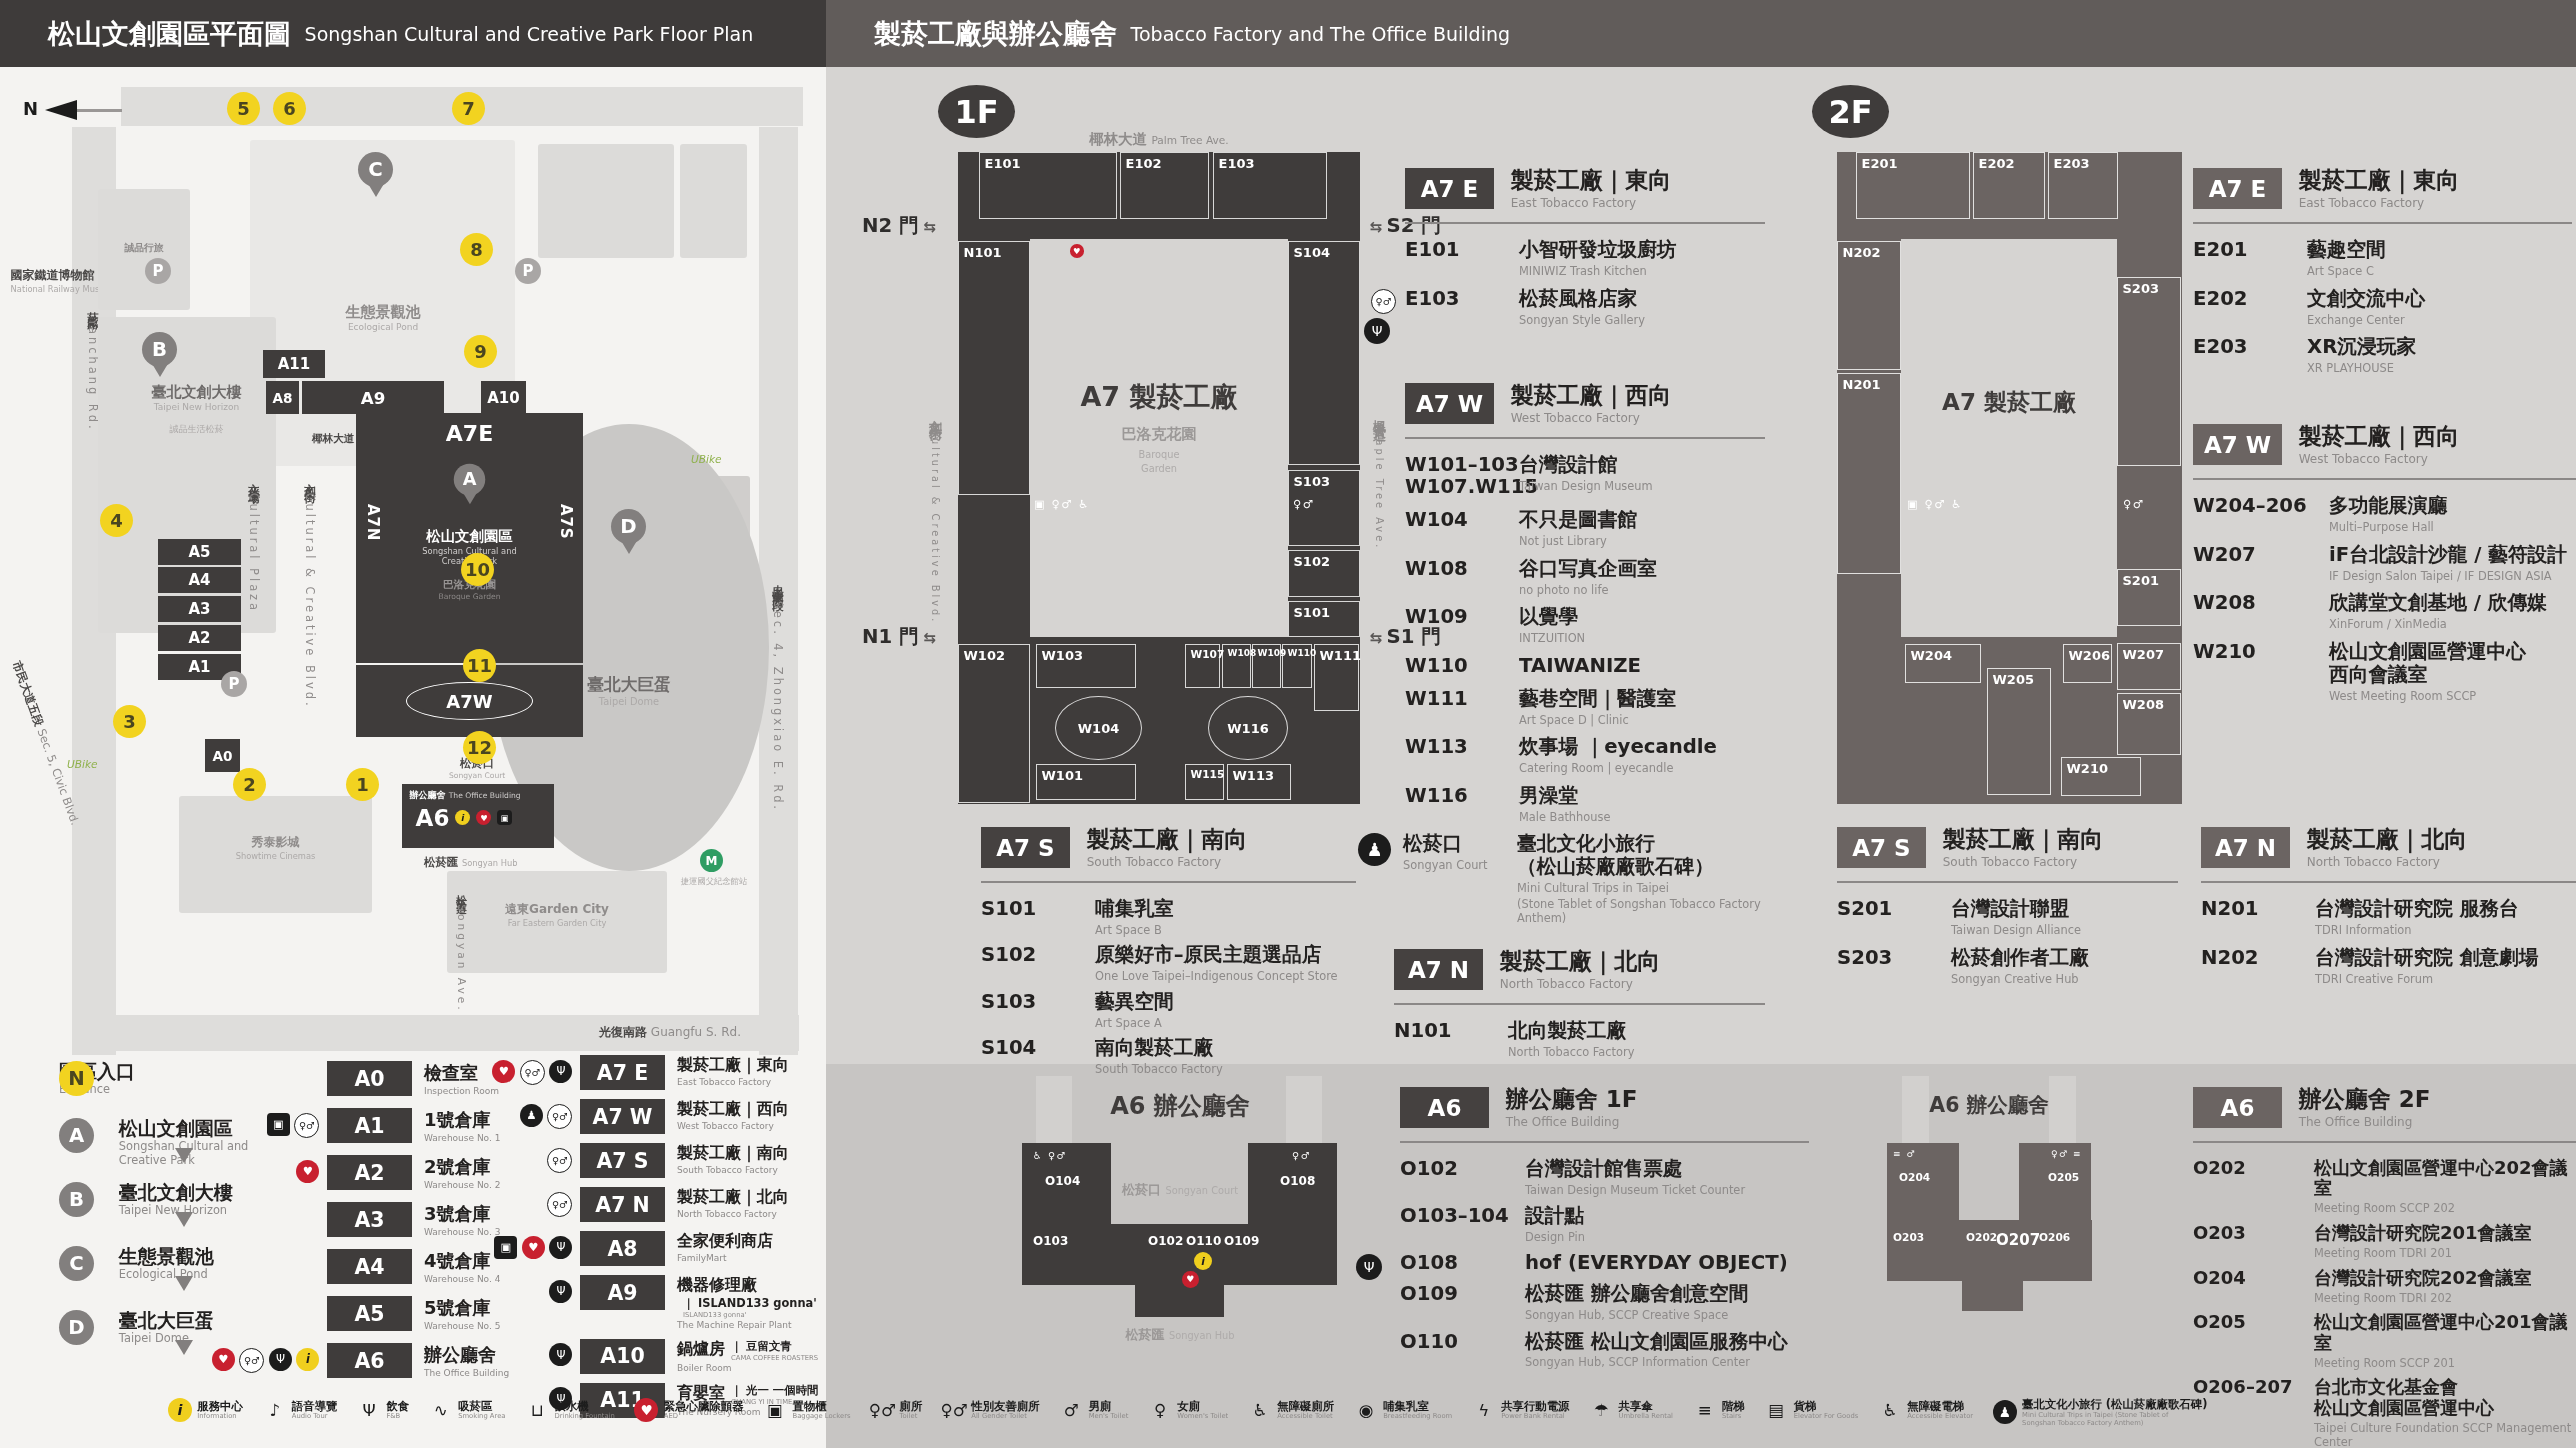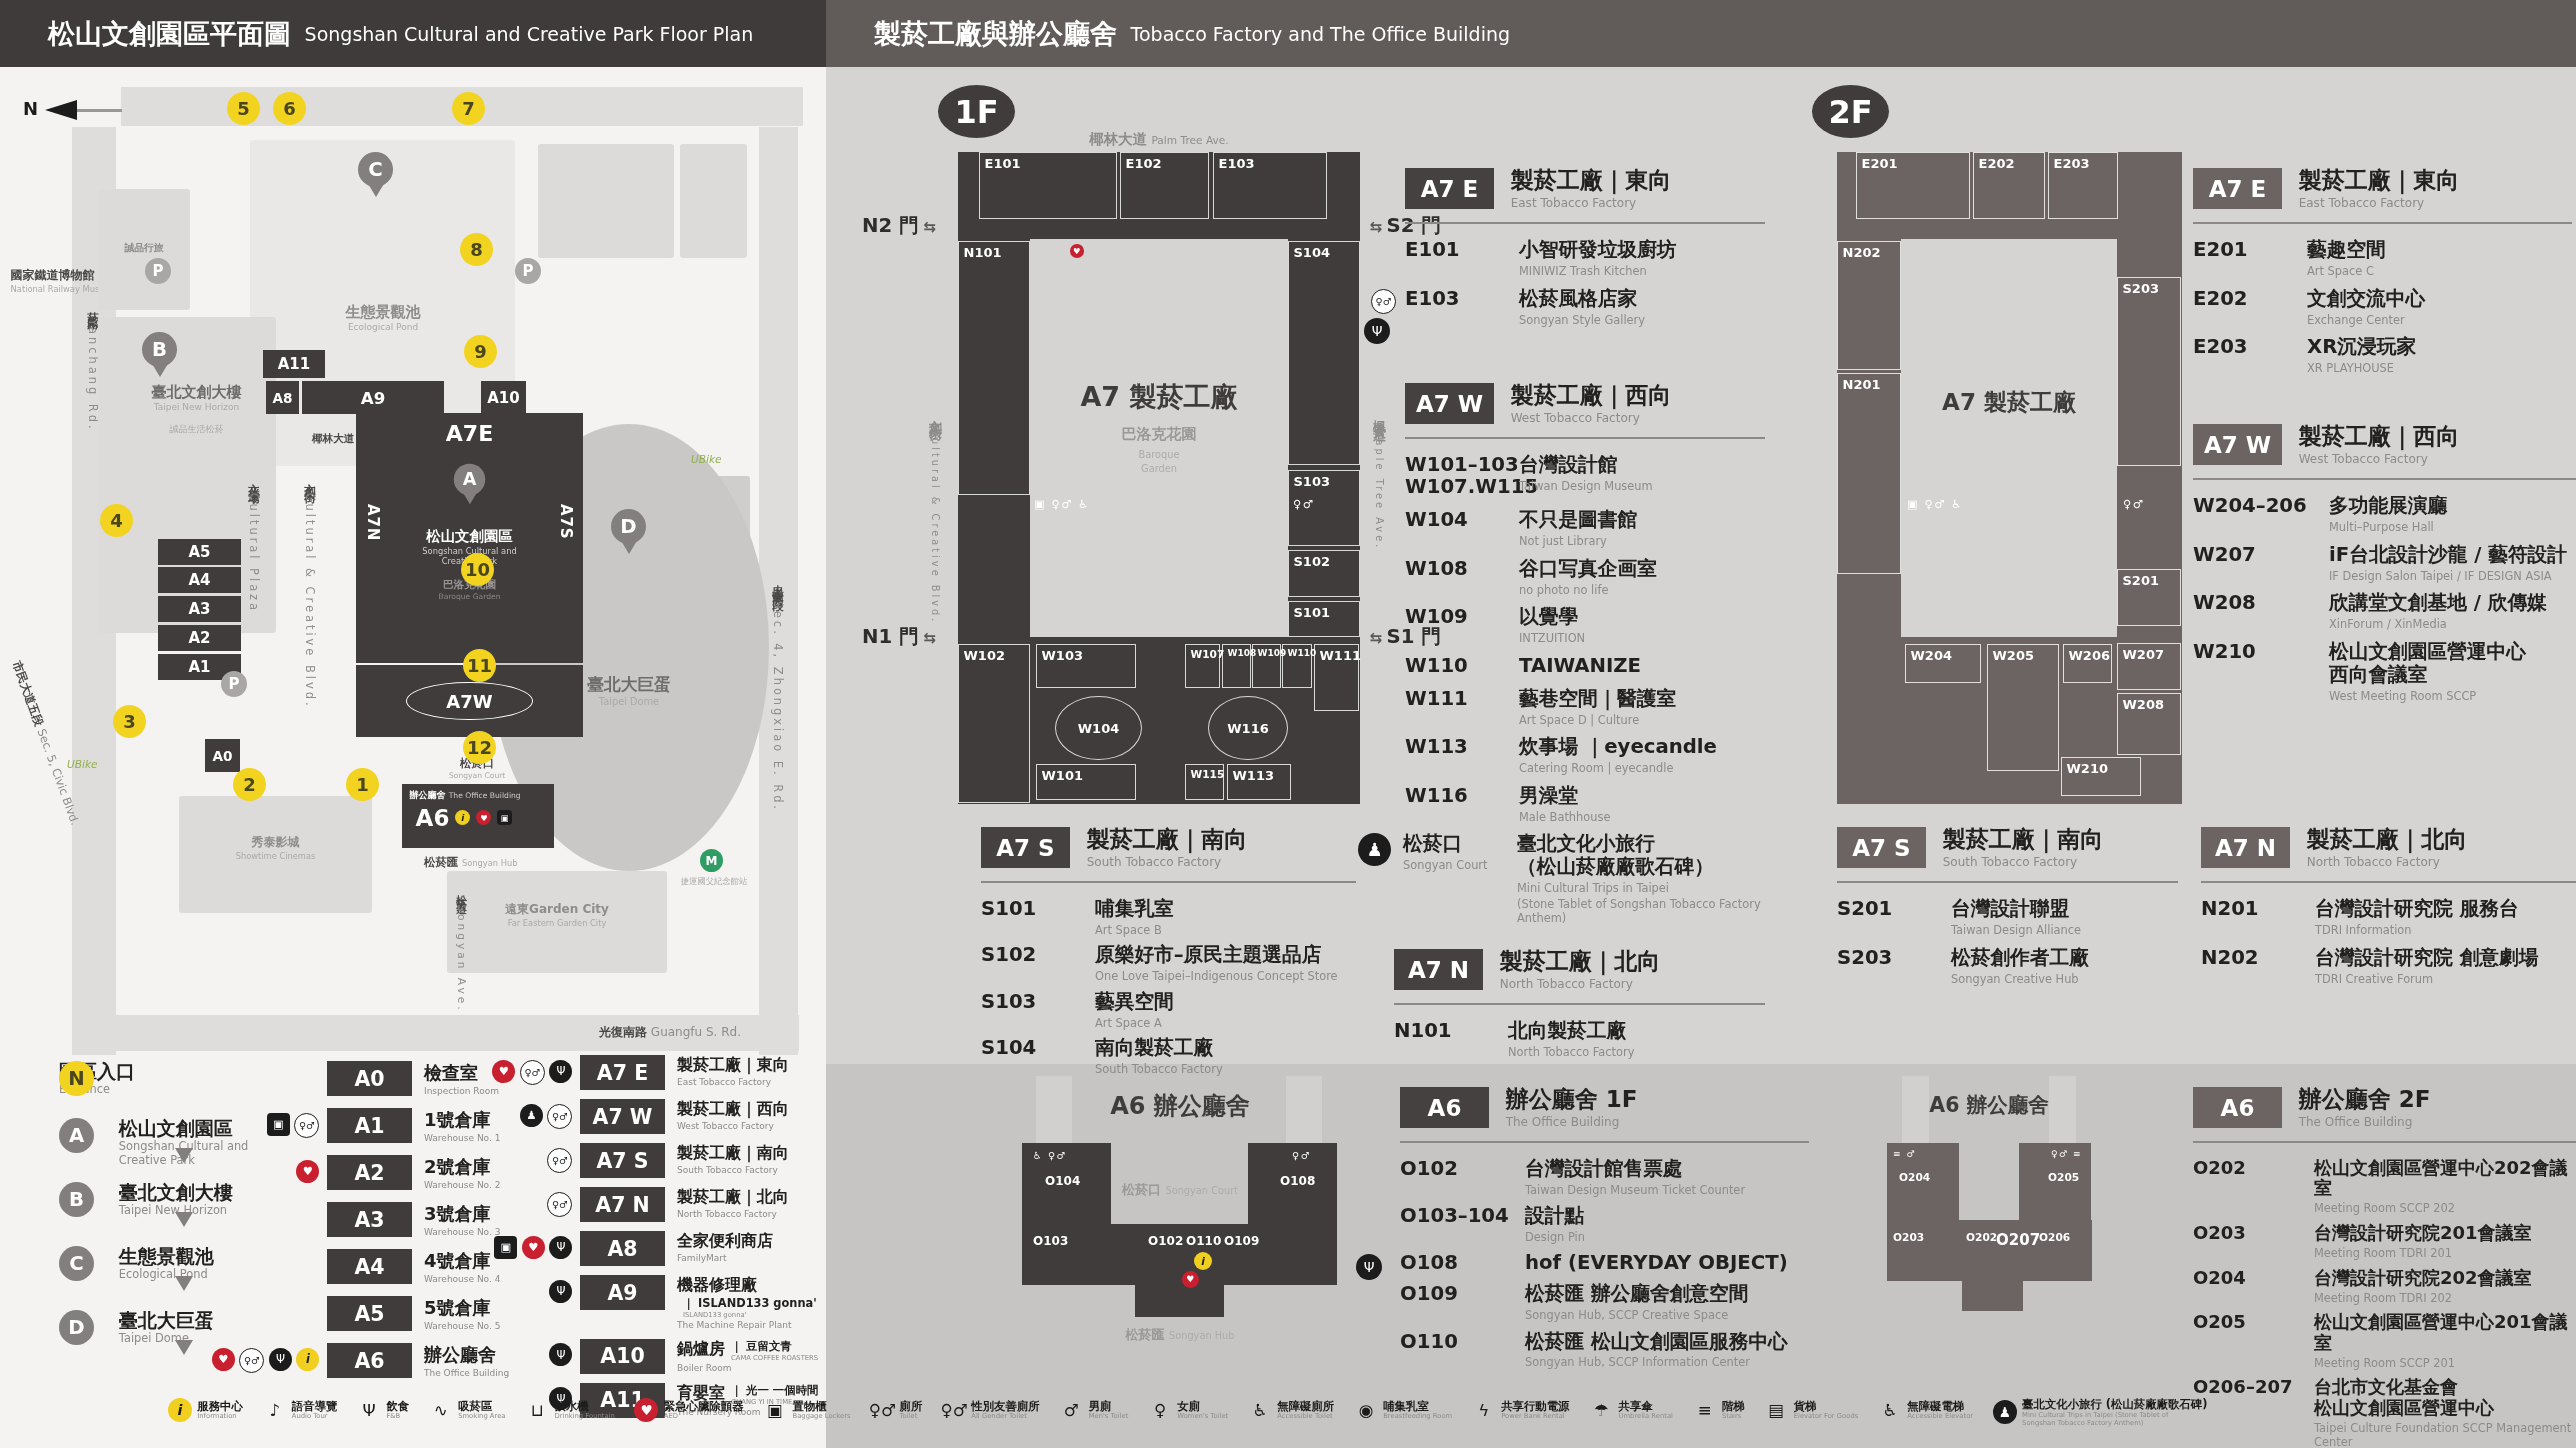--- a/index.html
+++ b/index.html
@@ -536,21 +536,21 @@
     <div class="courtyard" style="left:64px;top:87px;width:216px;height:398px;"></div>
     <div class="pt1" style="left:172px;top:235px;font-size:23px;">A7 製菸工廠</div>
     <div class="rm" style="left:19px;top:0;width:114px;height:67px;">E201</div>
     <div class="rm" style="left:136px;top:0;width:72px;height:67px;">E202</div>
     <div class="rm" style="left:211px;top:0;width:70px;height:67px;">E203</div>
     <div class="rm" style="left:0;top:89px;width:64px;height:129px;">N202</div>
     <div class="rm" style="left:0;top:221px;width:64px;height:201px;">N201</div>
     <div class="rm" style="left:280px;top:125px;width:64px;height:189px;">S203</div>
     <div class="rm" style="left:280px;top:417px;width:64px;height:57px;">S201</div>
     <div class="rm" style="left:68px;top:492px;width:76px;height:39px;">W204</div>
-    <div class="rm" style="left:150px;top:492px;width:72px;height:127px;">W205</div>
+    <div class="rm" style="left:150px;top:516px;width:64px;height:127px;">W205</div>
     <div class="rm" style="left:226px;top:492px;width:49px;height:39px;">W206</div>
     <div class="rm" style="left:280px;top:491px;width:64px;height:47px;">W207</div>
     <div class="rm" style="left:280px;top:541px;width:64px;height:62px;">W208</div>
     <div class="rm" style="left:224px;top:605px;width:80px;height:39px;">W210</div>
     <div class="wglyph" style="left:70px;top:345px;">▣ ♀♂ ♿</div>
     <div class="wglyph" style="left:286px;top:345px;">♀♂</div>
   </div>
 
   <div class="sec" style="left:1405px;top:168px;width:360px;">
     <div class="sech">
@@ -646,21 +646,21 @@
             <span class="lzh">TAIWANIZE</span>
           </span>
       </div>
         <div class="li">
         <span class="lic"></span>
         <span class="lcode">
             <span>W111</span>
           </span>
         <span class="lbody">
             <span class="lzh">藝巷空間｜醫護室</span>
-            <span class="len hEmpty">Art Space D | Culture</span>
+            <span class="len hEmpty">Art Space D | Clinic</span>
           </span>
       </div>
         <div class="li">
         <span class="lic"></span>
         <span class="lcode">
             <span>W113</span>
           </span>
         <span class="lbody">
             <span class="lzh">炊事場 ｜eyecandle</span>
             <span class="len hEmpty">Catering Room | eyecandle</span>

